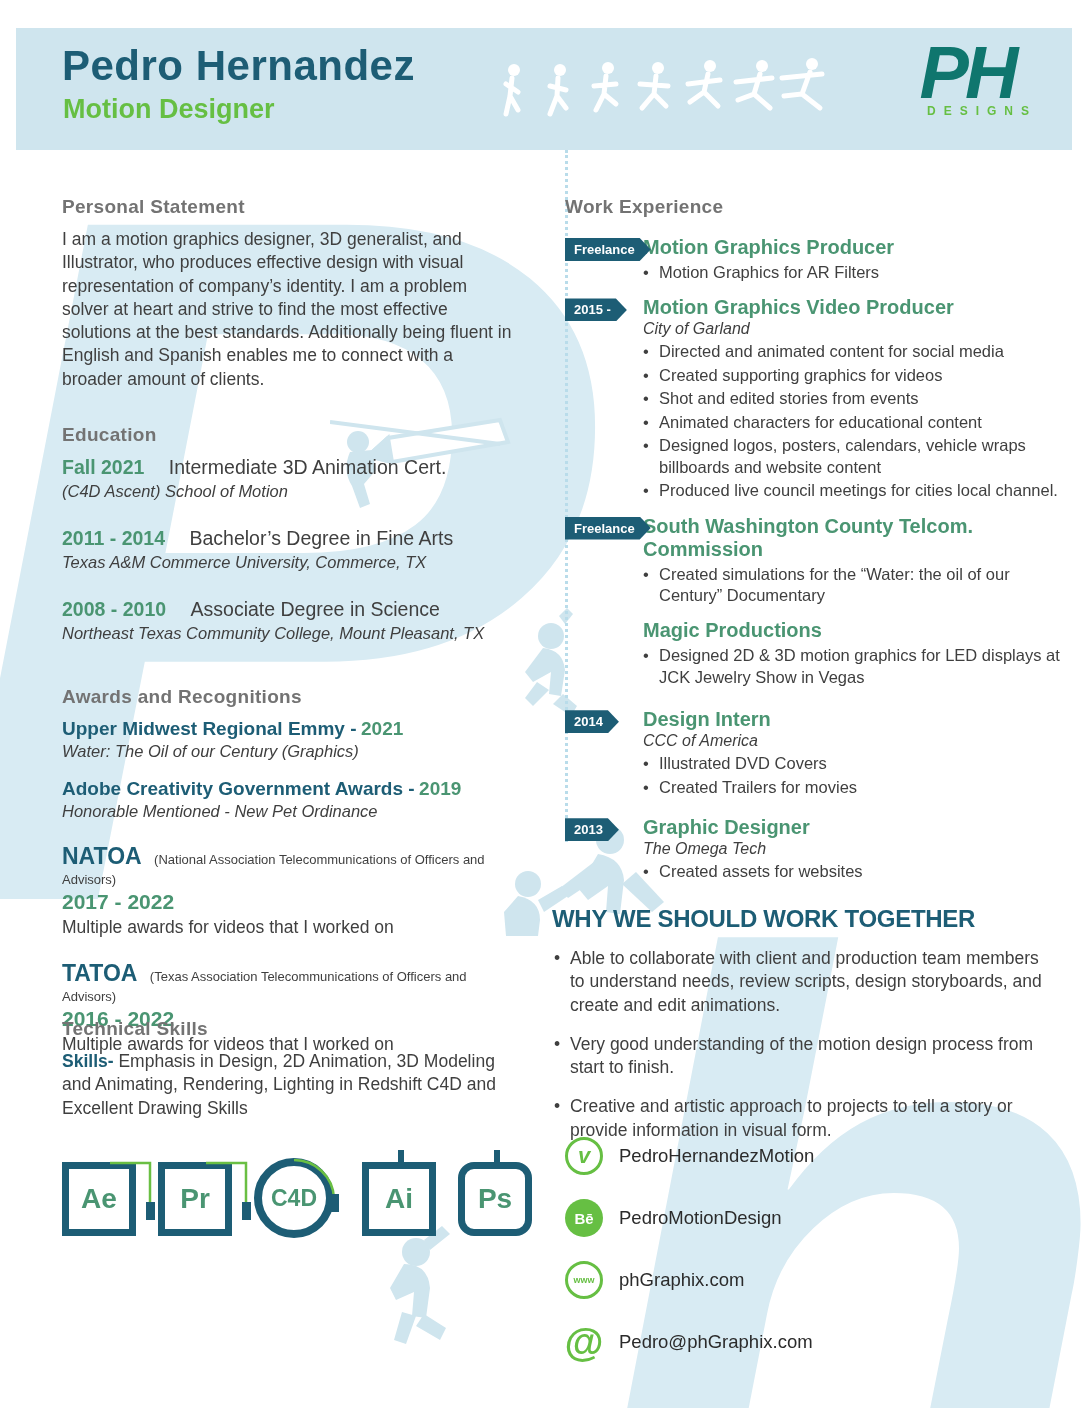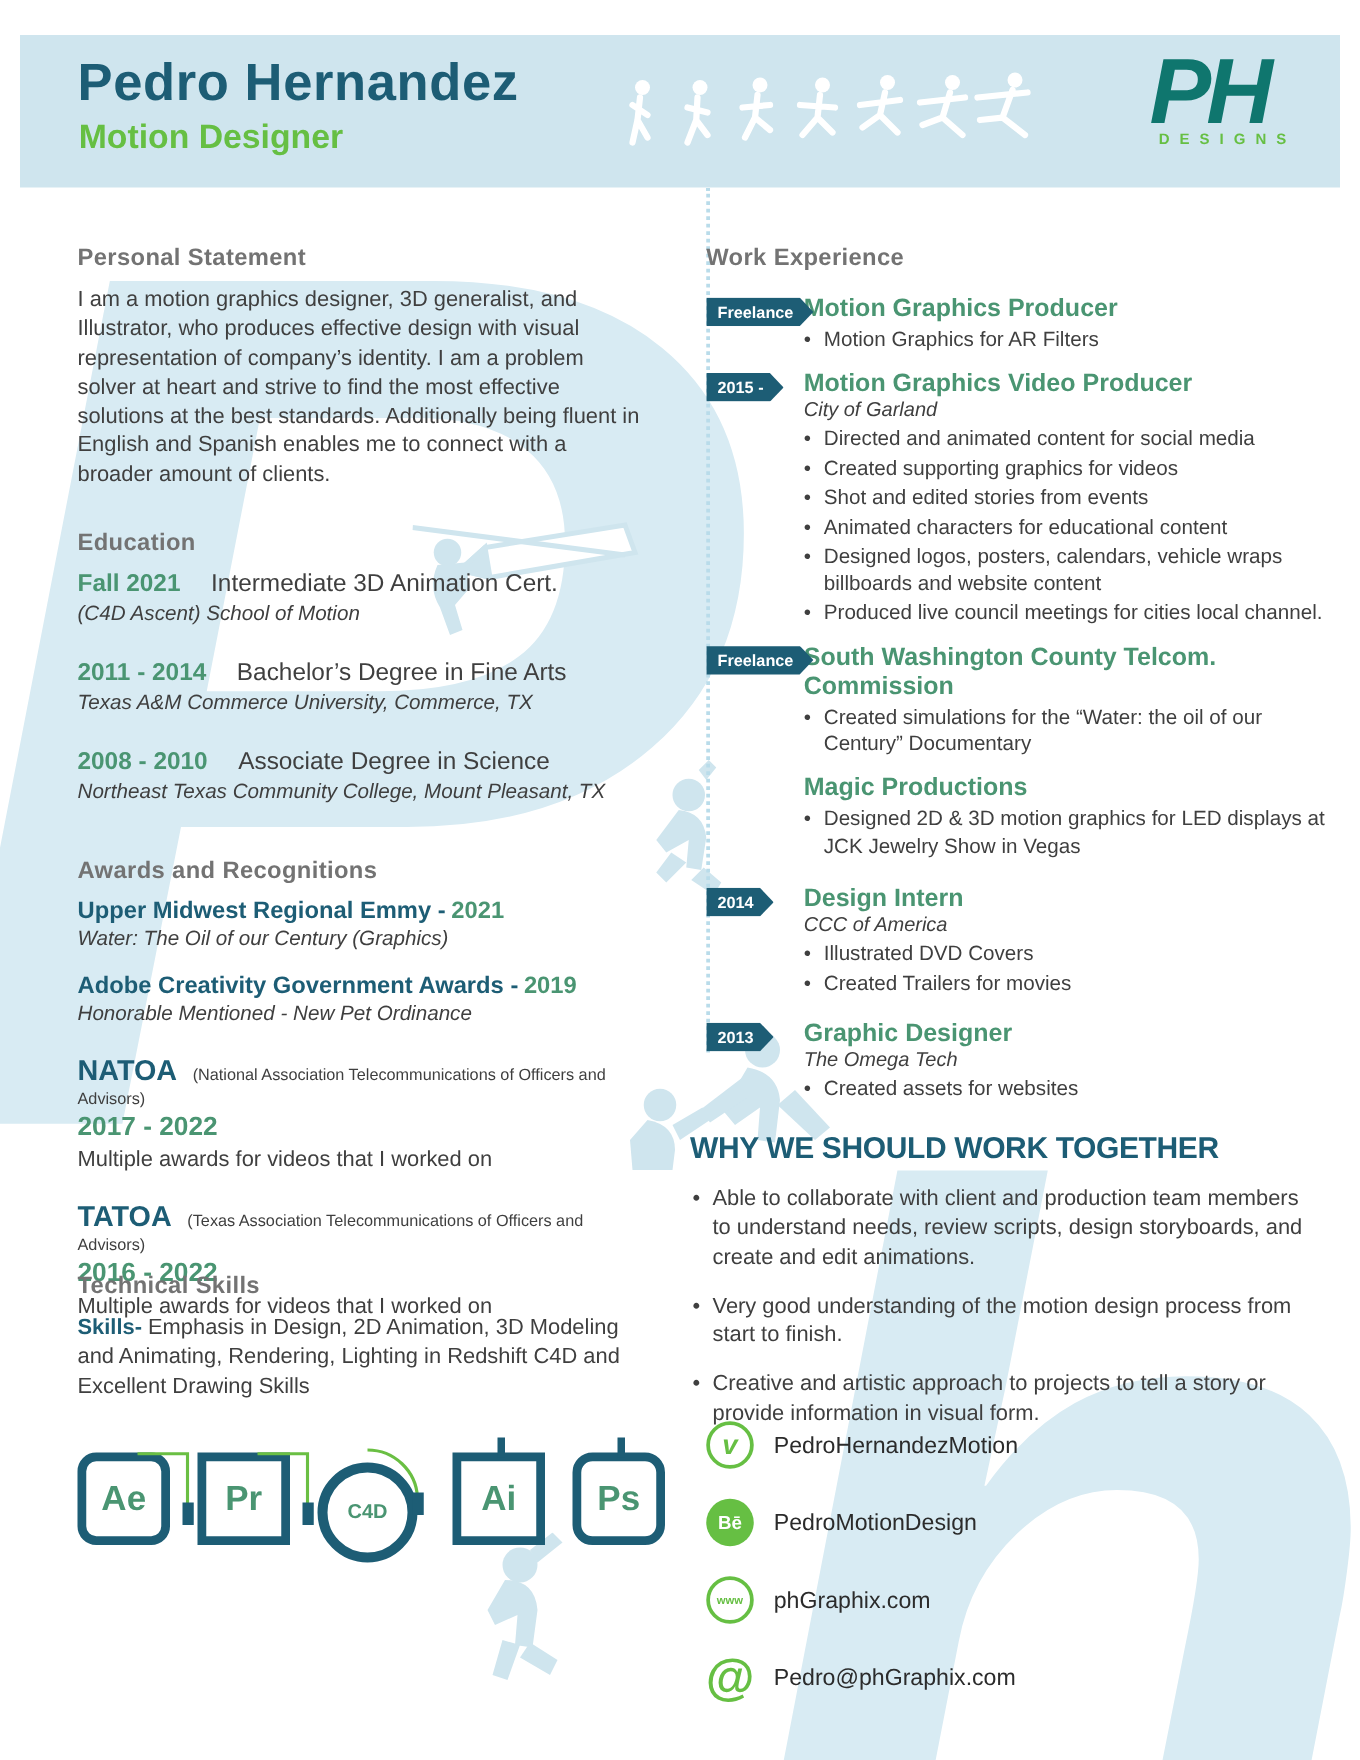--- a/index.html
+++ b/index.html
@@ -37,21 +37,21 @@
   .award-detail{font-size:16.5px; font-style:italic; margin-top:2px;}
   .org-acronym{font-size:23px; font-weight:bold; color:#1d5d75; margin-right:8px;}
   .org-full{font-size:13px; color:#3f3f3f;}
   .org-years{font-size:21px; font-weight:bold; color:#4a9572; margin-top:2px;}
   .org-detail{font-size:17.5px; margin-top:3px;}
   .skills-label{font-weight:bold; color:#1d5d75;}
   
   .software{position:absolute; left:62px; top:1146px; width:470px; height:104px; z-index:2;}
   .sw-box{position:absolute; top:16px; width:74px; height:74px; box-sizing:border-box; border:7px solid #1d5d75;
           display:flex; align-items:center; justify-content:center; font-size:28px; font-weight:bold; color:#4a9572; background:transparent;}
-  .sw-circle{width:80px; height:80px; border-radius:50%; top:24px; border-width:8px; font-size:16px;}
+  .sw-circle{width:80px; height:80px; border-radius:50%; top:12px; border-width:8px; font-size:23px;}
   .sw-overlay{position:absolute; left:0; top:0; width:470px; height:104px; pointer-events:none;}
   
   .work{position:absolute; left:565px; top:196px; width:505px; z-index:2;}
   .work-entry{position:relative; padding-left:78px; margin-bottom:13px;}
   .badge{position:absolute; left:0; top:2px; background:#1d5d75; color:#ffffff; font-size:13px; font-weight:bold;
          padding:4px 16px 4px 9px; clip-path:polygon(0 0, calc(100% - 11px) 0, 100% 50%, calc(100% - 11px) 100%, 0 100%);}
   .work-title{font-size:20px; font-weight:bold; color:#4a9572;}
   .work-company{font-size:16px; font-style:italic; color:#3f3f3f; margin-top:1px;}
   .bullets{list-style:none; margin:3px 0 0 0; padding:0;}
   .bullets li{position:relative; padding-left:16px; font-size:16.5px; line-height:1.3; margin-bottom:2px;}
@@ -217,21 +217,21 @@
       <div class="org-detail">Multiple awards for videos that I worked on</div>
     </div>
   </div>
 
   <div class="col-left" style="top:1018px;">
     <div class="h2">Technical Skills</div>
     <div class="body-text"><span class="skills-label">Skills-</span><span> Emphasis in Design, 2D Animation, 3D Modeling and Animating, Rendering, Lighting in Redshift C4D and Excellent Drawing Skills</span></div>
   </div>
 
   <div class="software">
-    <div class="sw-box" style="left:0;border-radius:15px;">
+    <div class="sw-box" style="left:0;">
         <span>Ae</span>
       </div>
     <div class="sw-box" style="left:96px;">
         <span>Pr</span>
       </div>
     <div class="sw-box sw-circle" style="left:192px;">
         <span>C4D</span>
       </div>
     <div class="sw-box" style="left:300px;">
         <span>Ai</span>

